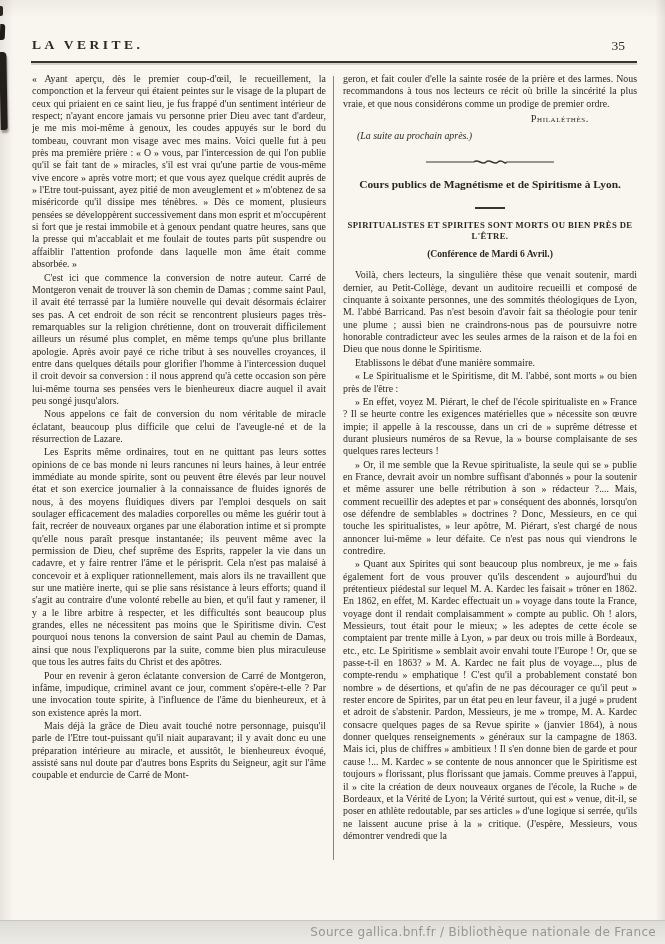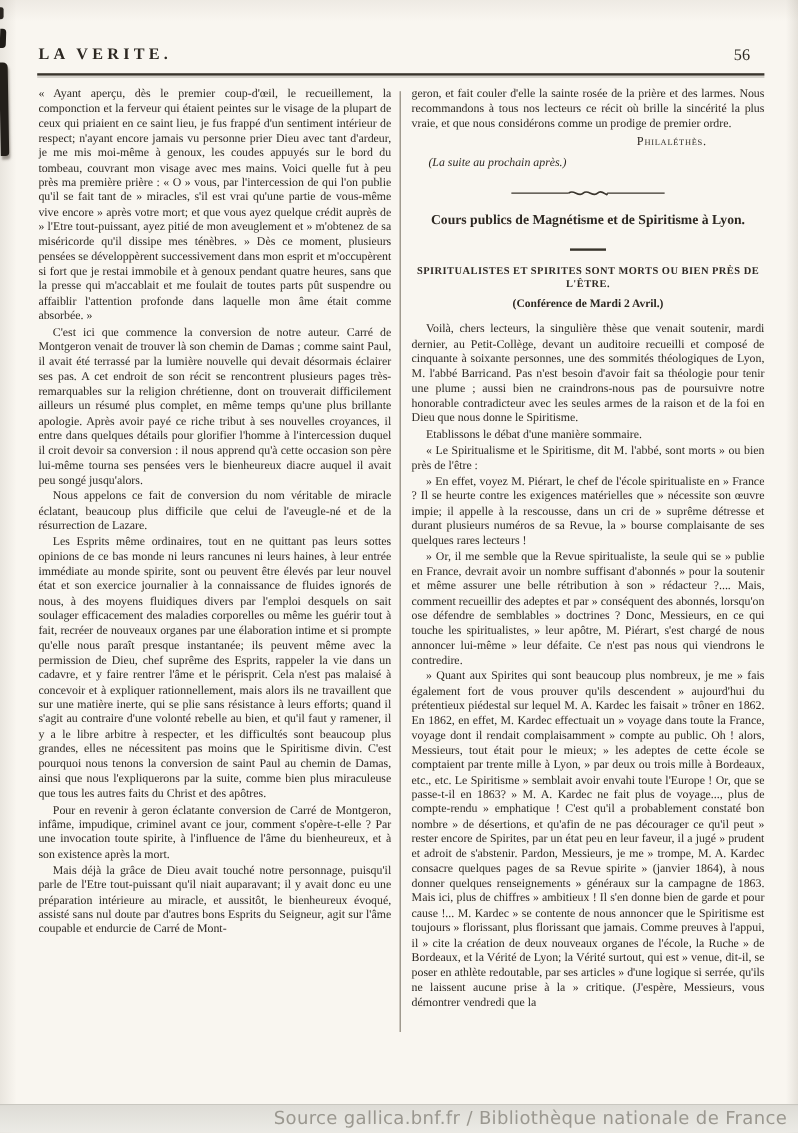--- a/index.html
+++ b/index.html
@@ -51,35 +51,35 @@
   .article-subheading { text-align:center; font-weight:bold; font-size:9.6px; margin:6px 0 9px 0; text-indent:0; }
 
   .watermark-bar {
     position:absolute; left:0; right:0; bottom:0; height:23px;
     background:linear-gradient(#dedcd6,#ecebe6);
     border-top:1px solid #c9c7c0;
   }
   .watermark-text {
     position:absolute; right:9px; top:0; line-height:22px;
     font-family:"DejaVu Sans","Liberation Sans",sans-serif;
-    font-size:15px; color:#9a978f; letter-spacing:0.3px;
+    font-size:12px; color:#9a978f; letter-spacing:0.3px;
   }
 </style>
 </head>
 <body>
 
 <div class="page">
 
   <div class="bind1"></div>
   <div class="bind2"></div>
   <div class="bind3"></div>
 
   <div class="masthead">
     <div class="masthead-title">LA VERITE.</div>
-    <div class="page-number">56</div>
+    <div class="page-number">35</div>
   </div>
   <div class="header-rule"></div>
 
   <div class="columns">
 
     <div class="col">
       <p class="noindent">« Ayant aperçu, dès le premier coup-d'œil, le recueillement, la componction et la ferveur qui étaient peintes sur le visage de la plupart de ceux qui priaient en ce saint lieu, je fus frappé d'un sentiment intérieur de respect; n'ayant encore jamais vu personne prier Dieu avec tant d'ardeur, je me mis moi-même à genoux, les coudes appuyés sur le bord du tombeau, couvrant mon visage avec mes mains. Voici quelle fut à peu près ma première prière : « O » vous, par l'intercession de qui l'on publie qu'il se fait tant de » miracles, s'il est vrai qu'une partie de vous-même vive encore » après votre mort; et que vous ayez quelque crédit auprès de » l'Etre tout-puissant, ayez pitié de mon aveuglement et » m'obtenez de sa miséricorde qu'il dissipe mes ténèbres. » Dès ce moment, plusieurs pensées se développèrent successivement dans mon esprit et m'occupèrent si fort que je restai immobile et à genoux pendant quatre heures, sans que la presse qui m'accablait et me foulait de toutes parts pût suspendre ou affaiblir l'attention profonde dans laquelle mon âme était comme absorbée. »</p>
       <p>C'est ici que commence la conversion de notre auteur. Carré de Montgeron venait de trouver là son chemin de Damas ; comme saint Paul, il avait été terrassé par la lumière nouvelle qui devait désormais éclairer ses pas. A cet endroit de son récit se rencontrent plusieurs pages très-remarquables sur la religion chrétienne, dont on trouverait difficilement ailleurs un résumé plus complet, en même temps qu'une plus brillante apologie. Après avoir payé ce riche tribut à ses nouvelles croyances, il entre dans quelques détails pour glorifier l'homme à l'intercession duquel il croit devoir sa conversion : il nous apprend qu'à cette occasion son père lui-même tourna ses pensées vers le bienheureux diacre auquel il avait peu songé jusqu'alors.</p>
       <p>Nous appelons ce fait de conversion du nom véritable de miracle éclatant, beaucoup plus difficile que celui de l'aveugle-né et de la résurrection de Lazare.</p>
       <p>Les Esprits même ordinaires, tout en ne quittant pas leurs sottes opinions de ce bas monde ni leurs rancunes ni leurs haines, à leur entrée immédiate au monde spirite, sont ou peuvent être élevés par leur nouvel état et son exercice journalier à la connaissance de fluides ignorés de nous, à des moyens fluidiques divers par l'emploi desquels on sait soulager efficacement des maladies corporelles ou même les guérir tout à fait, recréer de nouveaux organes par une élaboration intime et si prompte qu'elle nous paraît presque instantanée; ils peuvent même avec la permission de Dieu, chef suprême des Esprits, rappeler la vie dans un cadavre, et y faire rentrer l'âme et le périsprit. Cela n'est pas malaisé à concevoir et à expliquer rationnellement, mais alors ils ne travaillent que sur une matière inerte, qui se plie sans résistance à leurs efforts; quand il s'agit au contraire d'une volonté rebelle au bien, et qu'il faut y ramener, il y a le libre arbitre à respecter, et les difficultés sont beaucoup plus grandes, elles ne nécessitent pas moins que le Spiritisme divin. C'est pourquoi nous tenons la conversion de saint Paul au chemin de Damas, ainsi que nous l'expliquerons par la suite, comme bien plus miraculeuse que tous les autres faits du Christ et des apôtres.</p>
@@ -96,21 +96,21 @@
         <svg width="128" height="10" viewBox="0 0 128 10">
           <line x1="0" y1="5" x2="48" y2="5" stroke="#3a352d" stroke-width="1"></line>
           <path d="M48 5 c4 -4 8 4 12 0 c4 -4 8 4 12 0 c4 -4 8 4 8 0" fill="none" stroke="#3a352d" stroke-width="1.4"></path>
           <line x1="80" y1="5" x2="128" y2="5" stroke="#3a352d" stroke-width="1"></line>
         </svg>
       </div>
 
       <div class="article-title">Cours publics de Magnétisme et de Spiritisme à Lyon.</div>
       <div class="title-rule"></div>
       <div class="article-heading">SPIRITUALISTES ET SPIRITES SONT MORTS OU BIEN PRÈS DE L'ÊTRE.</div>
-      <div class="article-subheading">(Conférence de Mardi 2 Avril.)</div>
+      <div class="article-subheading">(Conférence de Mardi 6 Avril.)</div>
 
       <p>Voilà, chers lecteurs, la singulière thèse que venait soutenir, mardi dernier, au Petit-Collège, devant un auditoire recueilli et composé de cinquante à soixante personnes, une des sommités théologiques de Lyon, M. l'abbé Barricand. Pas n'est besoin d'avoir fait sa théologie pour tenir une plume ; aussi bien ne craindrons-nous pas de poursuivre notre honorable contradicteur avec les seules armes de la raison et de la foi en Dieu que nous donne le Spiritisme.</p>
       <p>Etablissons le débat d'une manière sommaire.</p>
       <p>« Le Spiritualisme et le Spiritisme, dit M. l'abbé, sont morts » ou bien près de l'être :</p>
       <p>» En effet, voyez M. Piérart, le chef de l'école spiritualiste en » France ? Il se heurte contre les exigences matérielles que » nécessite son œuvre impie; il appelle à la rescousse, dans un cri de » suprême détresse et durant plusieurs numéros de sa Revue, la » bourse complaisante de ses quelques rares lecteurs !</p>
       <p>» Or, il me semble que la Revue spiritualiste, la seule qui se » publie en France, devrait avoir un nombre suffisant d'abonnés » pour la soutenir et même assurer une belle rétribution à son » rédacteur ?.... Mais, comment recueillir des adeptes et par » conséquent des abonnés, lorsqu'on ose défendre de semblables » doctrines ? Donc, Messieurs, en ce qui touche les spiritualistes, » leur apôtre, M. Piérart, s'est chargé de nous annoncer lui-même » leur défaite. Ce n'est pas nous qui viendrons le contredire.</p>
       <p>» Quant aux Spirites qui sont beaucoup plus nombreux, je me » fais également fort de vous prouver qu'ils descendent » aujourd'hui du prétentieux piédestal sur lequel M. A. Kardec les faisait » trôner en 1862. En 1862, en effet, M. Kardec effectuait un » voyage dans toute la France, voyage dont il rendait complaisamment » compte au public. Oh ! alors, Messieurs, tout était pour le mieux; » les adeptes de cette école se comptaient par trente mille à Lyon, » par deux ou trois mille à Bordeaux, etc., etc. Le Spiritisme » semblait avoir envahi toute l'Europe ! Or, que se passe-t-il en 1863? » M. A. Kardec ne fait plus de voyage..., plus de compte-rendu » emphatique ! C'est qu'il a probablement constaté bon nombre » de désertions, et qu'afin de ne pas décourager ce qu'il peut » rester encore de Spirites, par un état peu en leur faveur, il a jugé » prudent et adroit de s'abstenir. Pardon, Messieurs, je me » trompe, M. A. Kardec consacre quelques pages de sa Revue spirite » (janvier 1864), à nous donner quelques renseignements » généraux sur la campagne de 1863. Mais ici, plus de chiffres » ambitieux ! Il s'en donne bien de garde et pour cause !... M. Kardec » se contente de nous annoncer que le Spiritisme est toujours » florissant, plus florissant que jamais. Comme preuves à l'appui, il » cite la création de deux nouveaux organes de l'école, la Ruche » de Bordeaux, et la Vérité de Lyon; la Vérité surtout, qui est » venue, dit-il, se poser en athlète redoutable, par ses articles » d'une logique si serrée, qu'ils ne laissent aucune prise à la » critique. (J'espère, Messieurs, vous démontrer vendredi que la</p>
     </div>
 
   </div>

